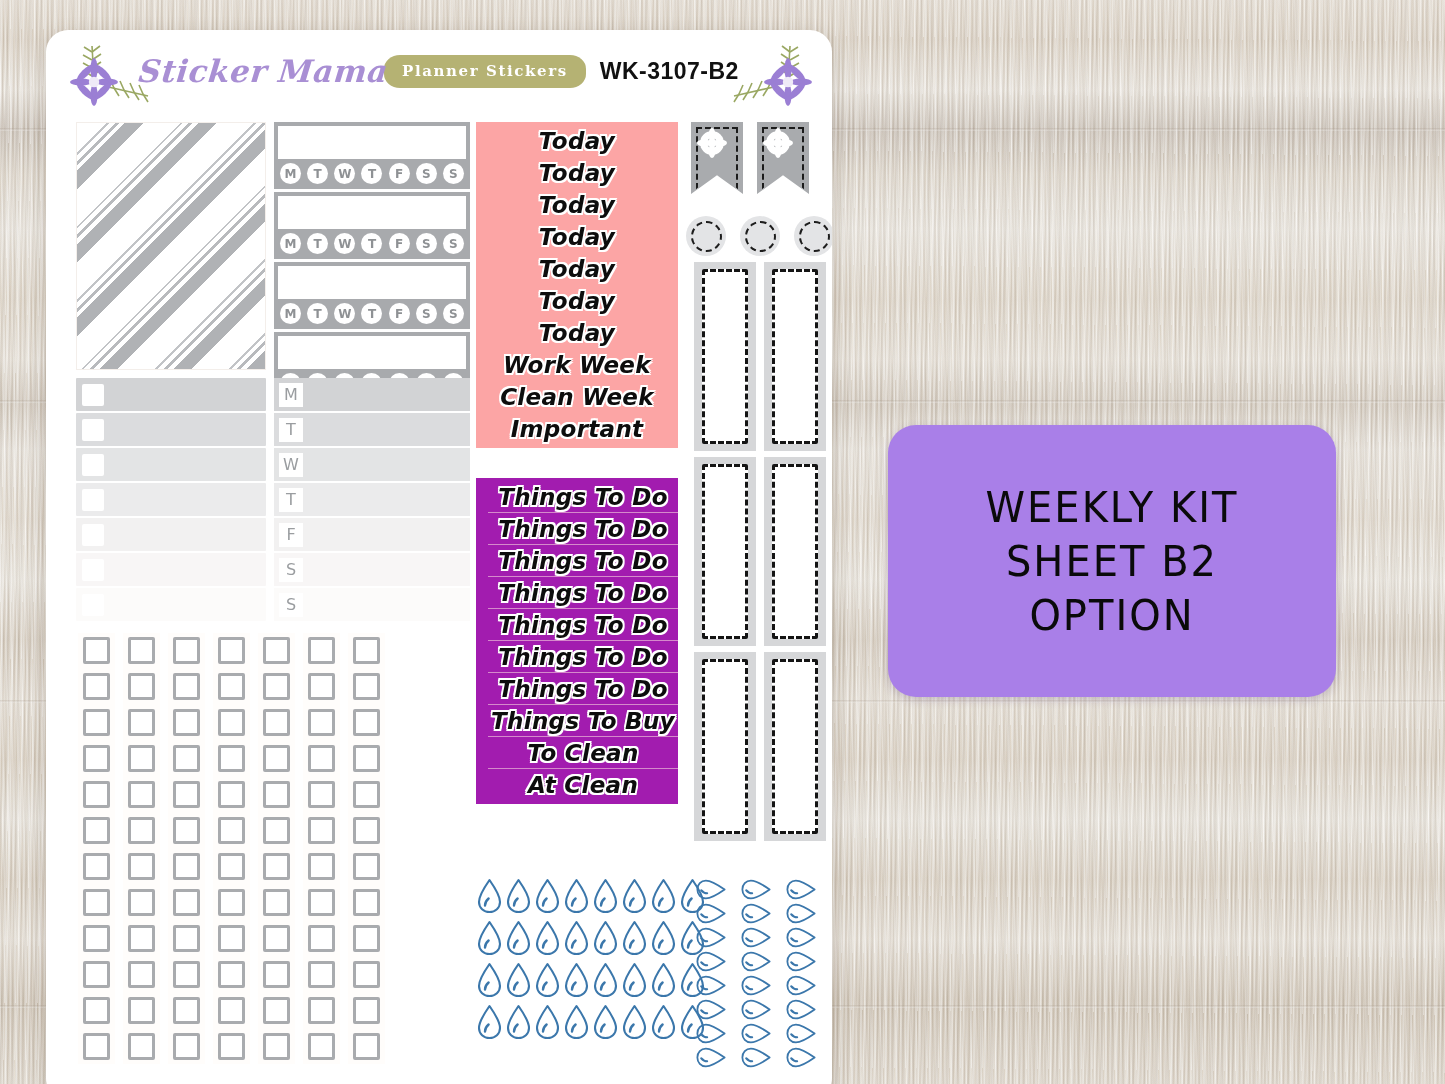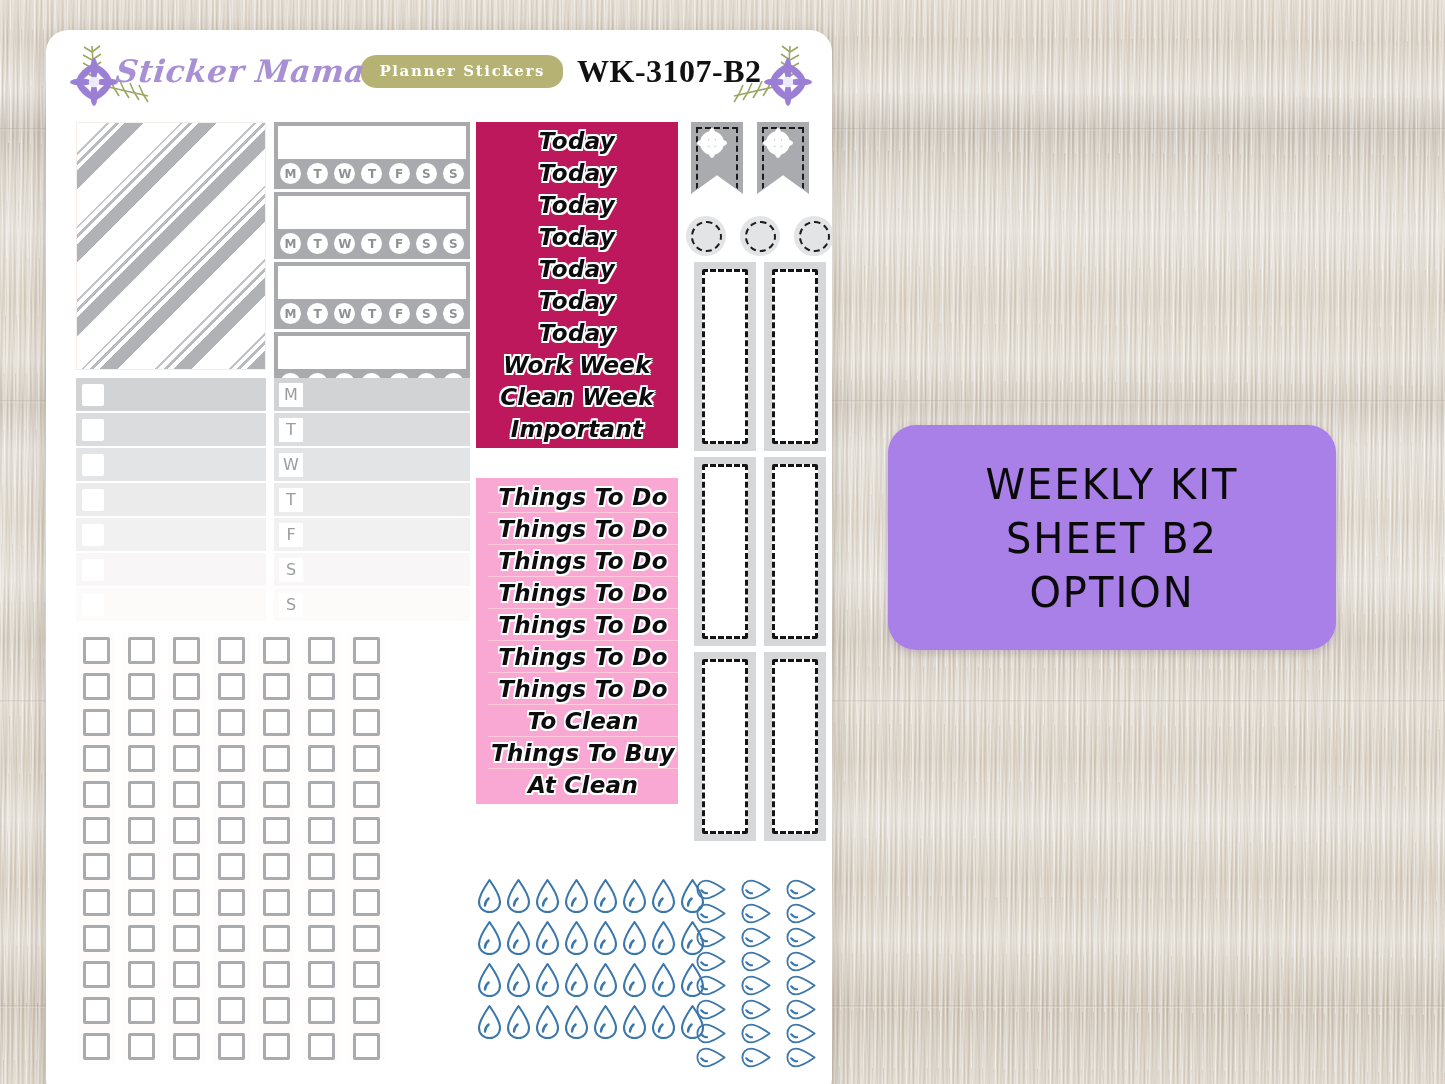--- a/index.html
+++ b/index.html
@@ -90,22 +90,22 @@
     background: #b5b273;
     color: #ffffff;
     font-family: "DejaVu Serif", serif;
     font-size: 15px; font-weight: 700;
     letter-spacing: 1.6px;
     padding: 7px 18px 8px 18px;
     border-radius: 16px / 14px;
     white-space: nowrap;
   }
   #sheet-code {
-    font-family: Liberation Serif, serif;
-    font-weight: 700; font-size: 32px;
+    font-family: Liberation Sans, sans-serif;
+    font-weight: 700; font-size: 23px;
     color: #111; margin-left: 14px;
     letter-spacing: .5px;
   }
 
   
   #stripe-box {
     position: absolute; left: 30px; top: 92px;
     width: 190px; height: 248px;
     background:
       repeating-linear-gradient(-45deg,
@@ -261,21 +261,21 @@
     display: grid; grid-template-columns: repeat(3, 40px);
     gap: 1px 5px;
   }
   .drop { width: 27px; height: 36px; }
   .drop-side { width: 40px; height: 23px; }
 
   
   #purple-label {
     position: absolute;
     left: 888px; top: 425px;
-    width: 448px; height: 225px;
+    width: 448px; height: 272px;
     background: #a97fe8;
     border-radius: 28px;
     box-shadow: 0 3px 10px rgba(80,60,110,0.22);
     display:flex; flex-direction: column;
     align-items:center; justify-content:center;
     gap: 8px;
   }
   .purple-line {
     font-family: "DejaVu Sans", sans-serif;
     font-weight: 400;
@@ -550,43 +550,43 @@
         <div class="cb"></div>
         <div class="cb"></div>
         <div class="cb"></div>
         <div class="cb"></div>
         <div class="cb"></div>
         <div class="cb"></div>
         <div class="cb"></div>
       </div>
     </div>
 
-  <div id="strip-today" class="label-strip" style="background: #be185d;">
+  <div id="strip-today" class="label-strip" style="background: #fca5a5;">
       <div class="label-line">Today</div>
       <div class="label-line">Today</div>
       <div class="label-line">Today</div>
       <div class="label-line">Today</div>
       <div class="label-line">Today</div>
       <div class="label-line">Today</div>
       <div class="label-line">Today</div>
       <div class="label-line">Work Week</div>
       <div class="label-line">Clean Week</div>
       <div class="label-line">Important</div>
     </div>
 
-  <div id="strip-todo" class="label-strip" style="background: #f9a8d4; padding-left: 12px;">
+  <div id="strip-todo" class="label-strip" style="background: #a21caf; padding-left: 12px;">
       <div class="label-line">Things To Do</div>
       <div class="label-line">Things To Do</div>
       <div class="label-line">Things To Do</div>
       <div class="label-line">Things To Do</div>
       <div class="label-line">Things To Do</div>
       <div class="label-line">Things To Do</div>
       <div class="label-line">Things To Do</div>
+      <div class="label-line">Things To Buy</div>
       <div class="label-line">To Clean</div>
-      <div class="label-line">Things To Buy</div>
       <div class="label-line">At Clean</div>
     </div>
 
   <div id="banner-group">
       <div class="banner-flag">
         <div class="shape"></div>
         <div class="dash"></div>
         <div class="flower"><svg viewBox="0 0 30 30" width="30" height="30">
             <g fill="#ffffff">
               <ellipse cx="15" cy="7" rx="3.4" ry="7"></ellipse>

